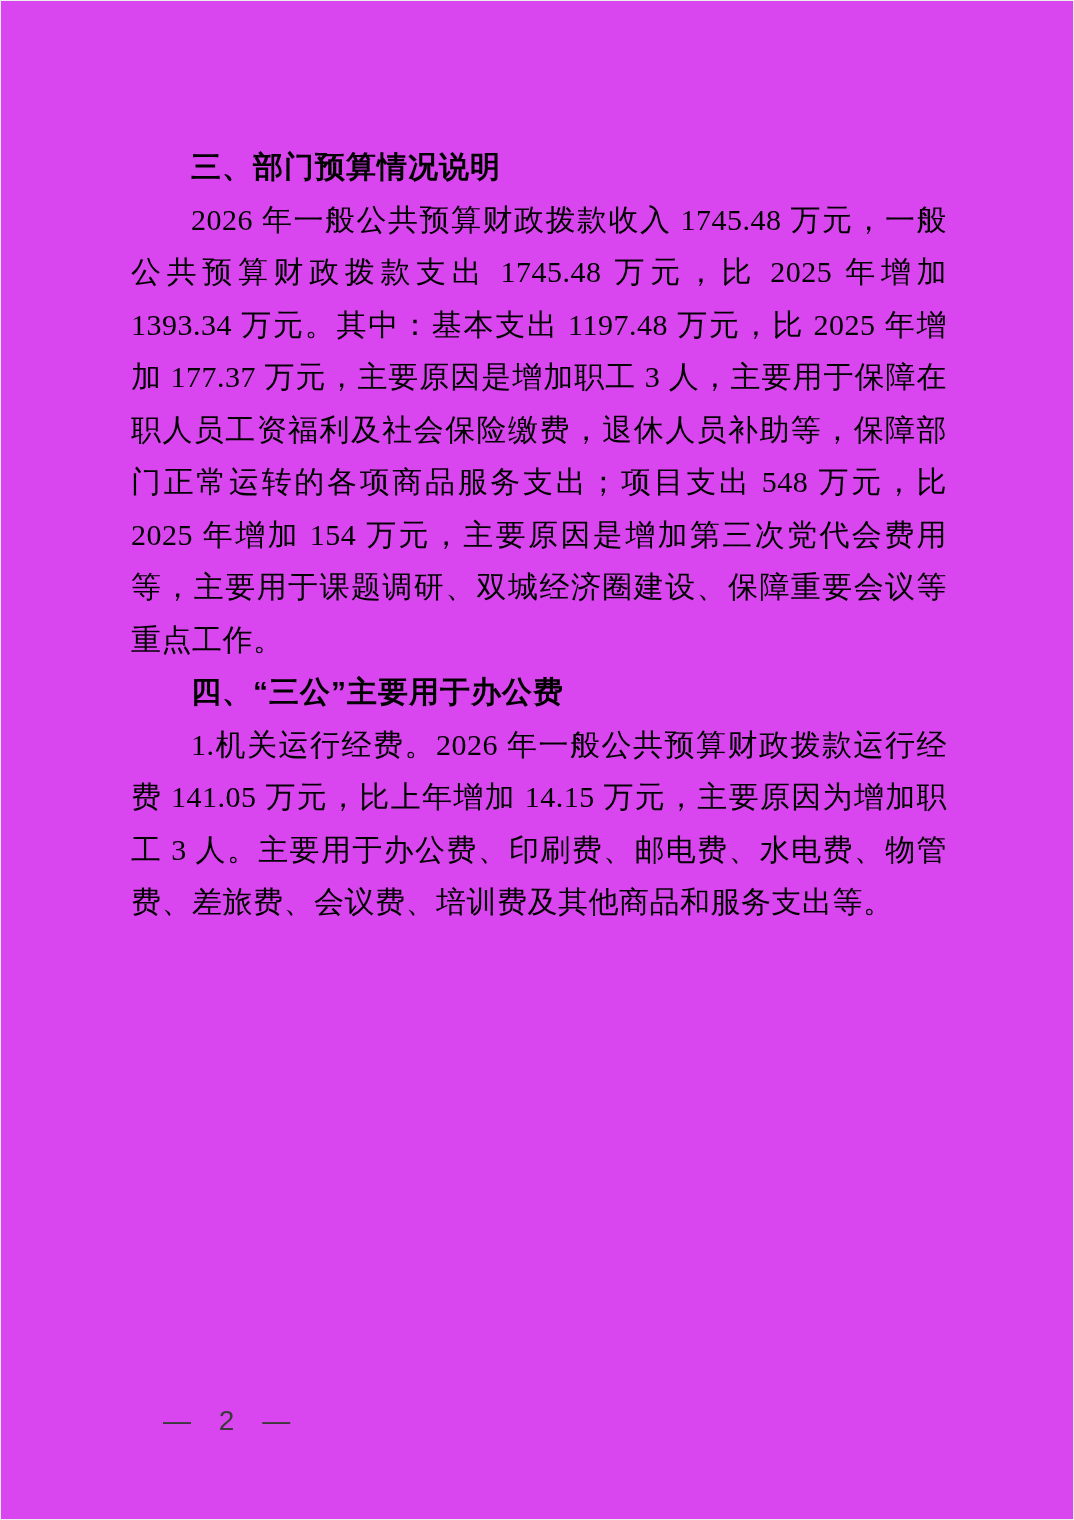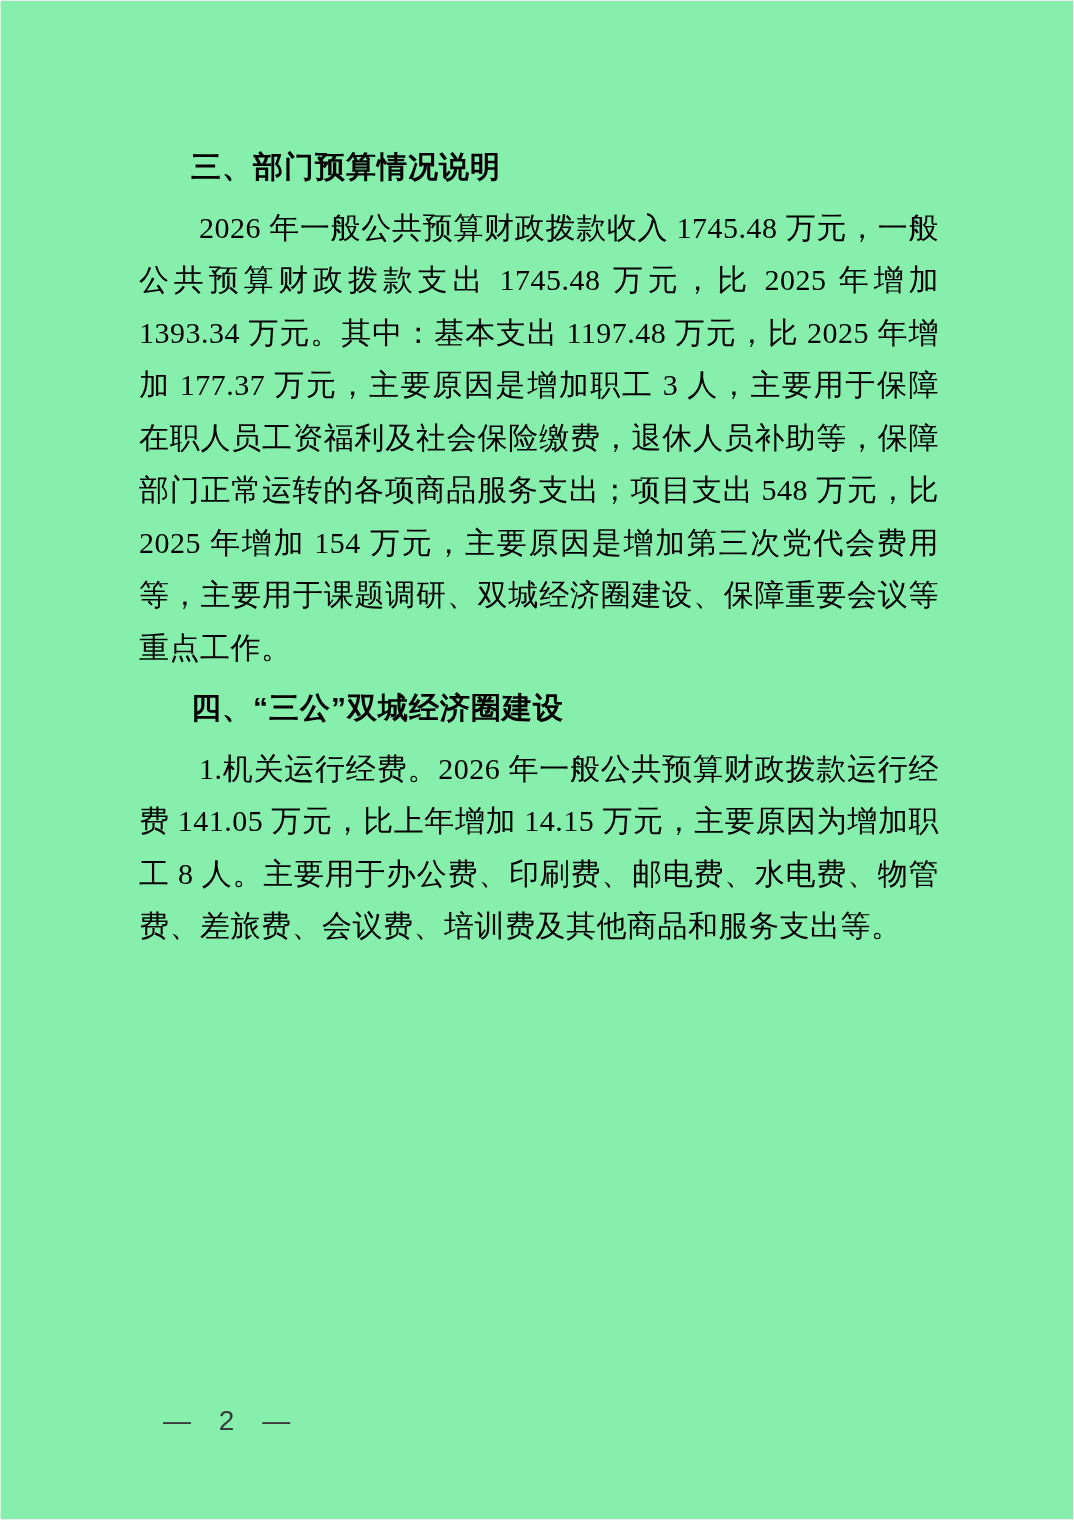--- a/index.html
+++ b/index.html
@@ -13,42 +13,42 @@
     font-family: "Liberation Serif", "DejaVu Serif", serif;
     color: #000000;
     position: relative;
     overflow: hidden;
   }
   .page {
     position: relative;
     width: 1074px;
     height: 1520px;
     box-sizing: border-box;
-    background: #86efac;
+    background: #d946ef;
     border: 1px solid #ededed;
     padding: 140px 128px 0 130px;
   }
   .content {
     width: 816px;
   }
   .section-heading {
     font-family: "Liberation Sans", "DejaVu Sans", sans-serif;
     font-weight: bold;
     font-size: 30px;
     line-height: 52.5px;
     margin: 0;
     padding: 0;
     text-indent: 2em;
     letter-spacing: 1px;
     color: #000000;
   }
   .body-paragraph {
     font-size: 30px;
     line-height: 52.5px;
-    margin: 8px;
+    margin: 0;
     padding: 0;
     text-indent: 2em;
     text-align: justify;
     text-justify: inter-ideograph;
     letter-spacing: 0.5px;
     color: #000000;
     font-family: Liberation Serif, serif;
   }
   .page-footer {
     position: absolute;
@@ -66,22 +66,22 @@
 <body>
 
 <div class="page">
   <div class="content">
 
     <h2 class="section-heading">三、部门预算情况说明</h2>
 
     <p class="body-paragraph">2026 年一般公共预算财政拨款收入 1745.48 万元，一般公共预算财政拨款支出 1745.48 万元，比 2025 年增加 1393.34 万元。其中：基本支出 1197.48 万元，比 2025 年增加 177.37 万元，主要原因是增加职工 3 人，主要用于保障在职人员工资福利及社会保险缴费，退休人员补助等，保障部门正常运转的各项商品服务支出；项目支出 548 万元，比 2025 年增加 154 万元，主要原因是增加第三次党代会费用等，主要用于课题调研、双城经济圈建设、保障重要会议等重点工作。</p>
 
 
-    <h2 class="section-heading">四、“三公”双城经济圈建设</h2>
+    <h2 class="section-heading">四、“三公”主要用于办公费</h2>
 
 
 
-    <p class="body-paragraph">1.机关运行经费。2026 年一般公共预算财政拨款运行经费 141.05 万元，比上年增加 14.15 万元，主要原因为增加职工 8 人。主要用于办公费、印刷费、邮电费、水电费、物管费、差旅费、会议费、培训费及其他商品和服务支出等。</p>
+    <p class="body-paragraph">1.机关运行经费。2026 年一般公共预算财政拨款运行经费 141.05 万元，比上年增加 14.15 万元，主要原因为增加职工 3 人。主要用于办公费、印刷费、邮电费、水电费、物管费、差旅费、会议费、培训费及其他商品和服务支出等。</p>
 
   </div>
 
   <div class="page-footer">— 2 —</div>
 </div>
 
 </body></html>

